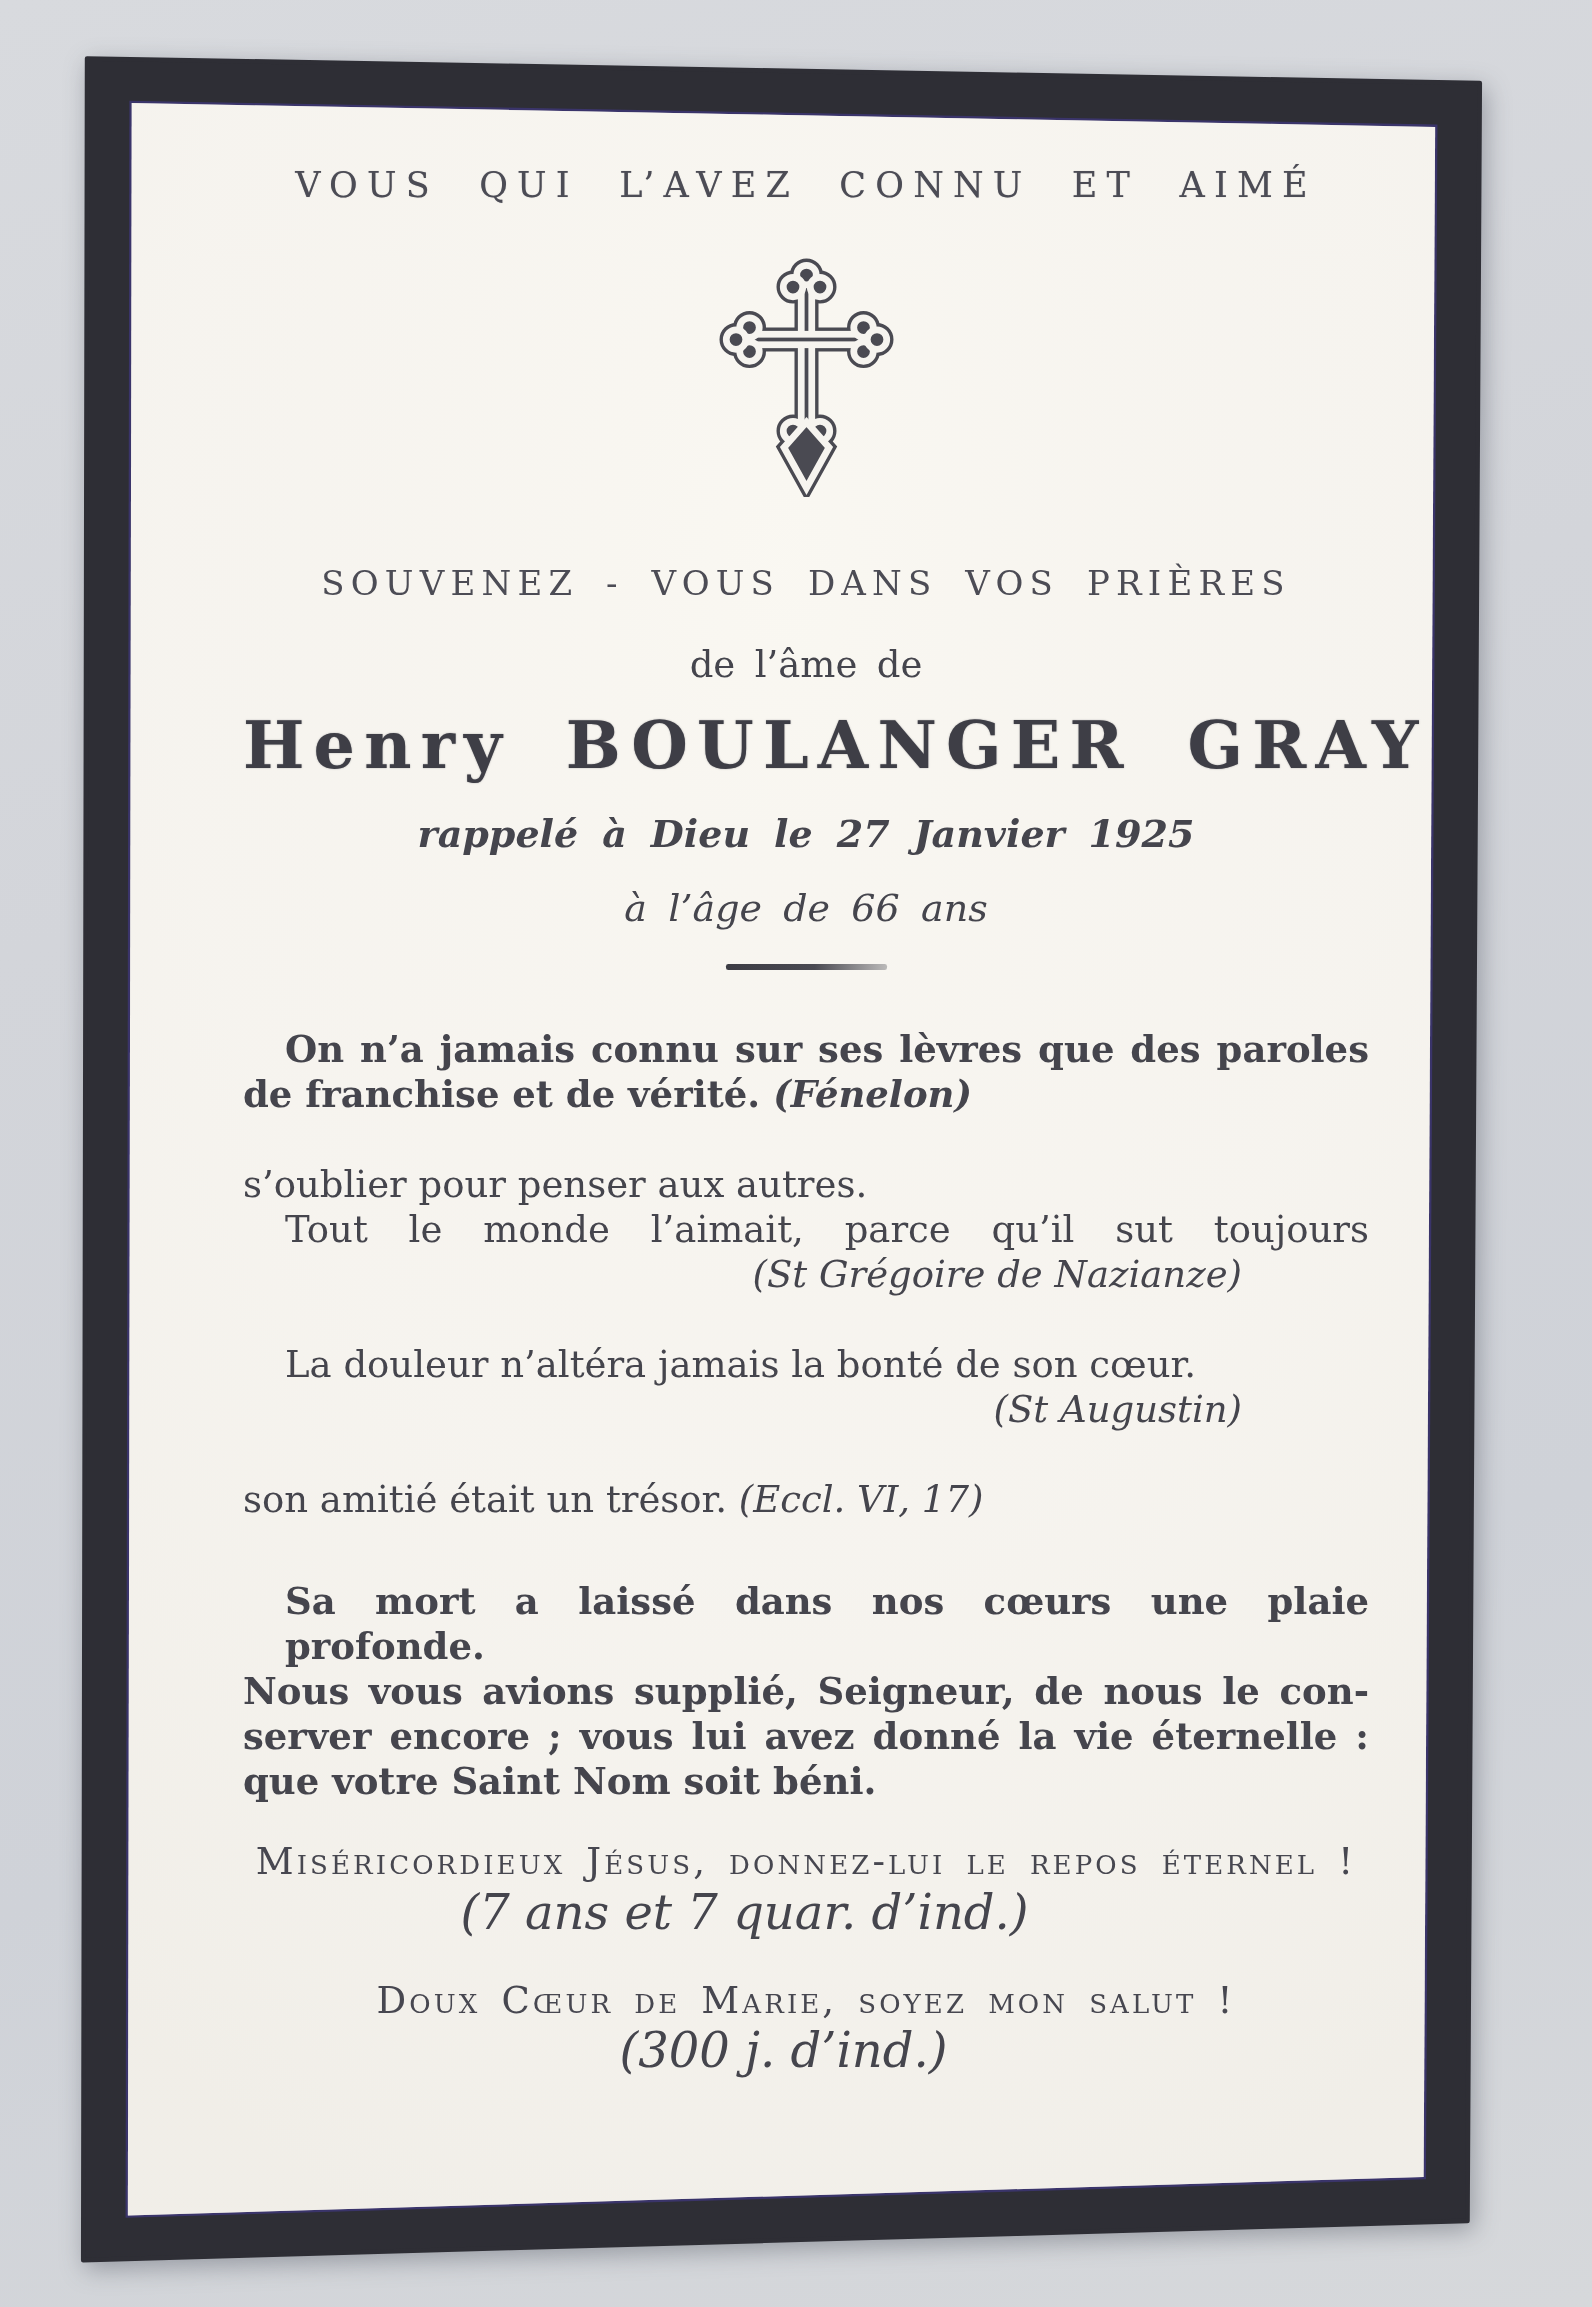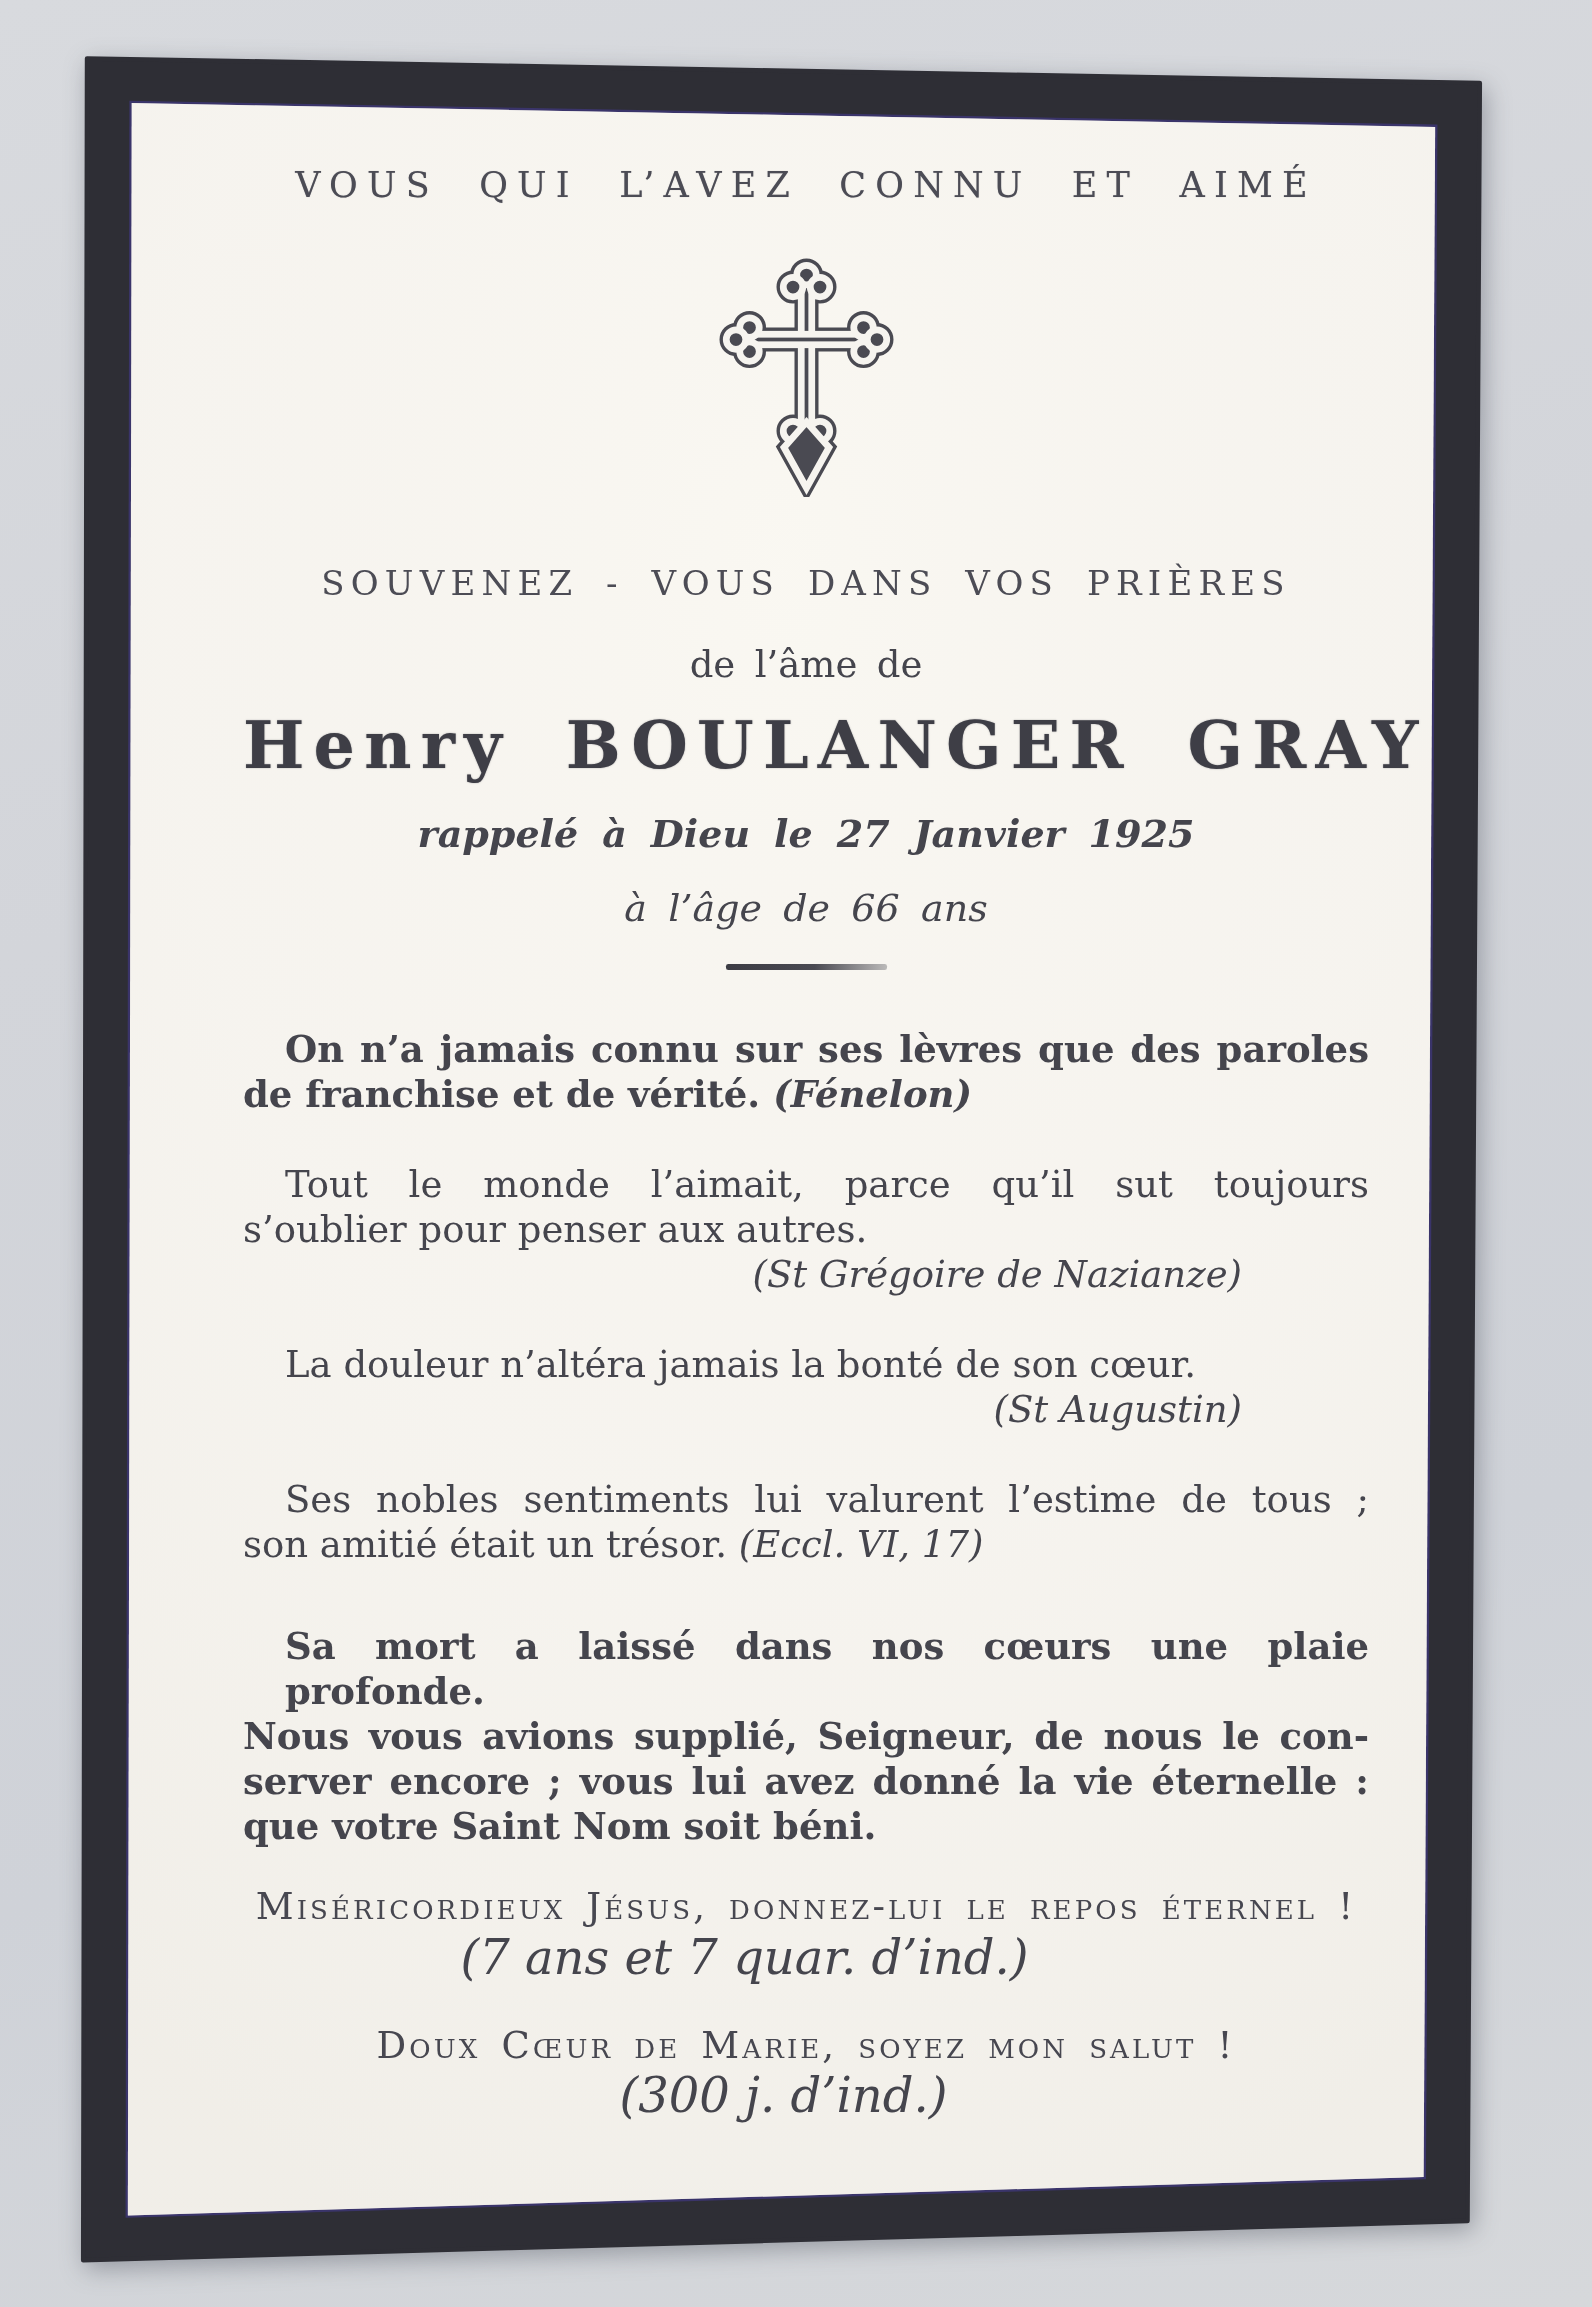--- a/index.html
+++ b/index.html
@@ -122,32 +122,31 @@
 
     <p class="q gap-lg">
       <span class="ln jl first">On n’a jamais connu sur ses lèvres que des paroles</span>
       <span class="ln row">
         <span>de franchise et de vérité.</span>
         <span class="attr">(Fénelon)</span>
       </span>
     </p>
 
     <p class="q">
+      <span class="ln">s’oublier pour penser aux autres.</span>
       <span class="ln jl first">Tout le monde l’aimait, parce qu’il sut toujours</span>
-      <span class="ln">s’oublier pour penser aux autres.</span>
       <span class="ln attr-line">(St Grégoire de Nazianze)</span>
     </p>
 
     <p class="q">
       <span class="ln first">La douleur n’altéra jamais la bonté de son cœur.</span>
       <span class="ln attr-line">(St Augustin)</span>
     </p>
 
     <p class="q">
-      <span class="ln jl first">Ses nobles sentiments lui valurent l’estime de tous ;</span>
       <span class="ln row">
         <span>son amitié était un trésor.</span>
         <span class="attr">(Eccl. VI, 17)</span>
       </span>
     </p>
 
     <p class="q gap-lg">
       <span class="ln jl first">Sa mort a laissé dans nos cœurs une plaie profonde.</span>
       <span class="ln jl">Nous vous avions supplié, Seigneur, de nous le con-</span>
       <span class="ln jl">server encore ; vous lui avez donné la vie éternelle :</span>

